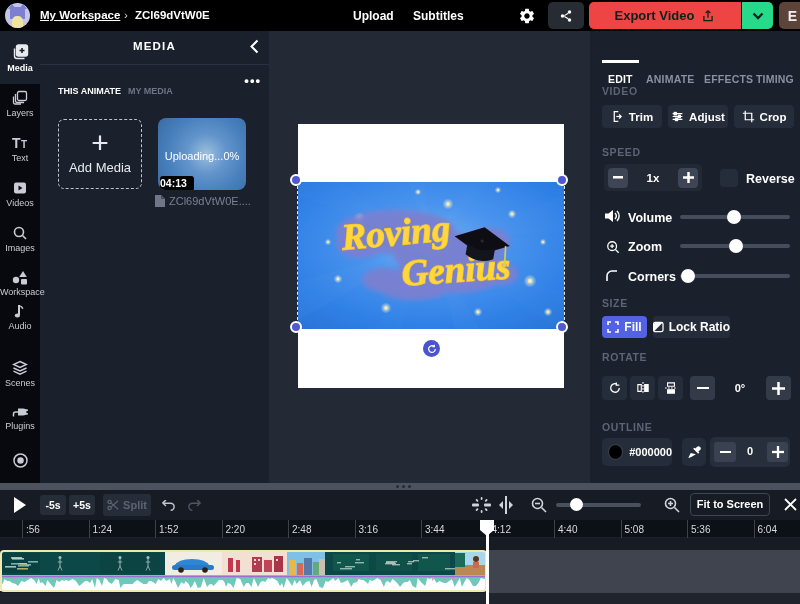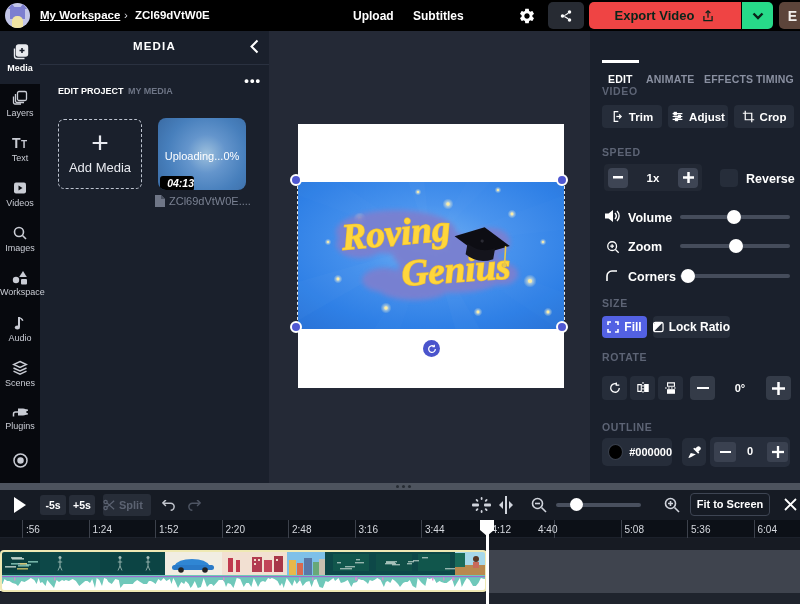--- a/index.html
+++ b/index.html
@@ -44,21 +44,21 @@
 #mp-div { position:absolute; left:0; top:33px; width:229px; height:1px; background:#2a3140; }
 #mp-dots { position:absolute; right:8px; top:42px; color:#fff; letter-spacing:1px; font-size:13px; font-weight:bold; }
 .mp-tab { position:absolute; top:55px; font-size:9px; font-weight:bold; letter-spacing:0px; white-space:nowrap; }
 #tab1 { left:18px; color:#fff; }
 #tab2 { left:88px; color:#6e7586; }
 #addbox { position:absolute; left:18px; top:88px; width:84px; height:70px; border:1.5px dashed #bdc3cf; border-radius:6px; color:#e8eaf0; text-align:center; }
 #addbox .plus { font-size:30px; font-weight:100; line-height:30px; margin-top:8px; color:#e8eaf0; }
 #addbox .albl { font-size:13px; margin-top:2px; }
 #thumb { position:absolute; left:118px; top:87px; width:88px; height:72px; border-radius:8px; background:radial-gradient(circle at 55% 50%, #9dc0dd 0%, #6495cc 32%, #477fbc 65%, #3a6ba4 100%); overflow:hidden; }
 #thumb .upl { position:absolute; width:100%; top:32px; text-align:center; color:#fff; font-size:11px; }
-#badge { position:absolute; left:2px; top:58px; width:34px; height:15px; background:#000; border-radius:3px; color:#fff; font-size:10.5px; font-weight:bold; text-align:right; line-height:15px;font-style:italic; }
+#badge { position:absolute; left:2px; top:58px; width:34px; height:15px; background:#000; border-radius:3px; color:#fff; font-size:10.5px; font-weight:bold; text-align:left; line-height:15px; }
 #fname { position:absolute; left:115px; top:164px; color:#7a8192; font-size:11px; display:flex; align-items:center; gap:4px; }
 
 
 #canvas { position:absolute; left:269px; top:0; width:321px; height:452px; background:#242936; }
 #whitecv { position:absolute; left:29px; top:93px; width:266px; height:264px; background:#fff; }
 #video { position:absolute; left:29px; top:151px; width:266px; height:147px; outline:1px dashed rgba(255,255,255,0.9); }
 .handle { position:absolute; width:12px; height:12px; border-radius:50%; background:#5058d2; border:2px solid #fff; z-index:5; }
 #rotator { position:absolute; left:154px; top:309px; width:17px; height:17px; border-radius:50%; background:#4a54cc; z-index:5; display:flex; align-items:center; justify-content:center; }
 
 
@@ -200,21 +200,21 @@
           </svg>
         </div>
     </div>
     <div id="mediapanel">
       <div id="mp-title">MEDIA</div>
       <div id="mp-collapse"><svg width="9" height="15" viewBox="0 0 9 15" fill="none" stroke="#fff" stroke-width="2">
             <path d="M7.5 1.5L1.5 7.5l6 6"></path>
           </svg></div>
       <div id="mp-div"></div>
       <div id="mp-dots">•••</div>
-      <span class="mp-tab" id="tab1">EDIT PROJECT</span>
+      <span class="mp-tab" id="tab1">THIS ANIMATE</span>
       <span class="mp-tab" id="tab2">MY MEDIA</span>
       <div id="addbox">
           <div class="plus">+</div>
           <div class="albl">Add Media</div>
         </div>
       <div id="thumb">
           <div class="upl">Uploading...0%</div>
           <div id="badge">04:13</div>
         </div>
       <div id="fname"><svg width="10" height="12" viewBox="0 0 10 12" fill="#6f7687">
@@ -261,21 +261,21 @@
         <span class="lb">Images</span>
       </div>
       <div class="sbitem" style="top:239px;">
         <svg width="17" height="15" viewBox="0 0 17 15" fill="#c9ccd4">
             <circle cx="4" cy="10" r="3.2"></circle>
             <path d="M11 1l3.8 6h-7.6z"></path>
             <rect x="9" y="9" width="6" height="5.5" rx="1"></rect>
           </svg>
         <span class="lb">Workspace</span>
       </div>
-      <div class="sbitem" style="top:284px;">
+      <div class="sbitem" style="top:272px;">
         <svg width="12" height="16" viewBox="0 0 12 16" fill="#c9ccd4">
             <path d="M4 2h2v10H4z"></path>
             <ellipse cx="3.4" cy="12.6" rx="2.6" ry="2"></ellipse>
             <path d="M5 2c2 .5 4 1.5 4.5 3.5L8 6C7.5 4.5 6.5 3.5 5 3z"></path>
           </svg>
         <span class="lb">Audio</span>
       </div>
       <div class="sbitem" style="top:329px;">
         <svg width="16" height="16" viewBox="0 0 16 16" fill="none" stroke="#c9ccd4" stroke-width="1.4">
             <path d="M8 1.5l6.5 3L8 7.5l-6.5-3z"></path>
@@ -445,21 +445,21 @@
   <div class="abs" id="dragbar" style="left:0; top:483px; width:800px; height:7px; background:#4d535e;">
     <div class="abs" style="left:396px; top:2px; width:3px; height:3px; border-radius:50%; background:#262b33; box-shadow:6px 0 0 #262b33, 12px 0 0 #262b33;"></div>
   </div>
 
   <div class="abs" id="toolbar" style="left:0; top:490px; width:800px; height:30px; background:#161b24;">
 <svg style="position:absolute;left:13px;top:7px;" width="14" height="16" viewBox="0 0 14 16">
         <path d="M1 0l12 8-12 8z" fill="#fff"></path>
       </svg>
 <div style="position:absolute;left:40px;top:5px;width:26px;height:20px;background:#272d38;border-radius:3px;color:#fff;font-size:10.5px;font-weight:bold;text-align:center;line-height:20px;">-5s</div>
 <div style="position:absolute;left:69px;top:5px;width:26px;height:20px;background:#272d38;border-radius:3px;color:#fff;font-size:10.5px;font-weight:bold;text-align:center;line-height:20px;">+5s</div>
-<div style="position:absolute;left:103px;top:4px;width:48px;height:22px;background:#272d38;border-radius:3px;color:#5c6372;font-size:11px;font-weight:bold;display:flex;align-items:center;justify-content:flex-start;gap:4px;">
+<div style="position:absolute;left:103px;top:4px;width:48px;height:22px;background:#272d38;border-radius:3px;color:#5c6372;font-size:11px;font-weight:bold;display:flex;align-items:center;justify-content:center;gap:4px;">
 <svg width="12" height="12" viewBox="0 0 14 14" fill="none" stroke="#5c6372" stroke-width="1.4">
           <circle cx="3" cy="3.4" r="1.9"></circle>
           <circle cx="3" cy="10.6" r="1.9"></circle>
           <path d="M4.6 4.5L13 12M4.6 9.5L13 2"></path>
         </svg>Split</div>
 <svg style="position:absolute;left:162px;top:10px;" width="13" height="11" viewBox="0 0 15 12" fill="none" stroke="#c3c7cf" stroke-width="1.7">
         <path d="M1 5h9a4 4 0 0 1 0 8" transform="translate(0,-1.5)"></path>
         <path d="M4.5 1L1 4.5 4.5 8" transform="translate(0,-1.5)"></path>
       </svg>
 <svg style="position:absolute;left:188px;top:10px;" width="13" height="11" viewBox="0 0 15 12" fill="none" stroke="#4e5563" stroke-width="1.7">
@@ -510,21 +510,21 @@
 <span style="position:absolute;left:225.5px;top:4px;font-size:10px;color:#d6d9df;">2:20</span>
 <div style="position:absolute;left:288.0px;top:0;width:1px;height:18px;background:#3c414b;"></div>
 <span style="position:absolute;left:292.0px;top:4px;font-size:10px;color:#d6d9df;">2:48</span>
 <div style="position:absolute;left:354.5px;top:0;width:1px;height:18px;background:#3c414b;"></div>
 <span style="position:absolute;left:358.5px;top:4px;font-size:10px;color:#d6d9df;">3:16</span>
 <div style="position:absolute;left:421.0px;top:0;width:1px;height:18px;background:#3c414b;"></div>
 <span style="position:absolute;left:425.0px;top:4px;font-size:10px;color:#d6d9df;">3:44</span>
 <div style="position:absolute;left:487.5px;top:0;width:1px;height:18px;background:#3c414b;"></div>
 <span style="position:absolute;left:491.5px;top:4px;font-size:10px;color:#d6d9df;">4:12</span>
 <div style="position:absolute;left:554.0px;top:0;width:1px;height:18px;background:#3c414b;"></div>
-<span style="position:absolute;left:538px;top:4px;font-size:10px;color:#d6d9df;">4:40</span>
+<span style="position:absolute;left:558.0px;top:4px;font-size:10px;color:#d6d9df;">4:40</span>
 <div style="position:absolute;left:620.5px;top:0;width:1px;height:18px;background:#3c414b;"></div>
 <span style="position:absolute;left:624.5px;top:4px;font-size:10px;color:#d6d9df;">5:08</span>
 <div style="position:absolute;left:687.0px;top:0;width:1px;height:18px;background:#3c414b;"></div>
 <span style="position:absolute;left:691.0px;top:4px;font-size:10px;color:#d6d9df;">5:36</span>
 <div style="position:absolute;left:753.5px;top:0;width:1px;height:18px;background:#3c414b;"></div>
 <span style="position:absolute;left:757.5px;top:4px;font-size:10px;color:#d6d9df;">6:04</span>
 </div>
 
   <div class="abs" id="trackarea" style="left:0; top:538px; width:800px; height:66px; background:#171b23;">
     <div class="abs" style="left:489px; top:12px; width:311px; height:43px; background:#3f444e;"></div>

